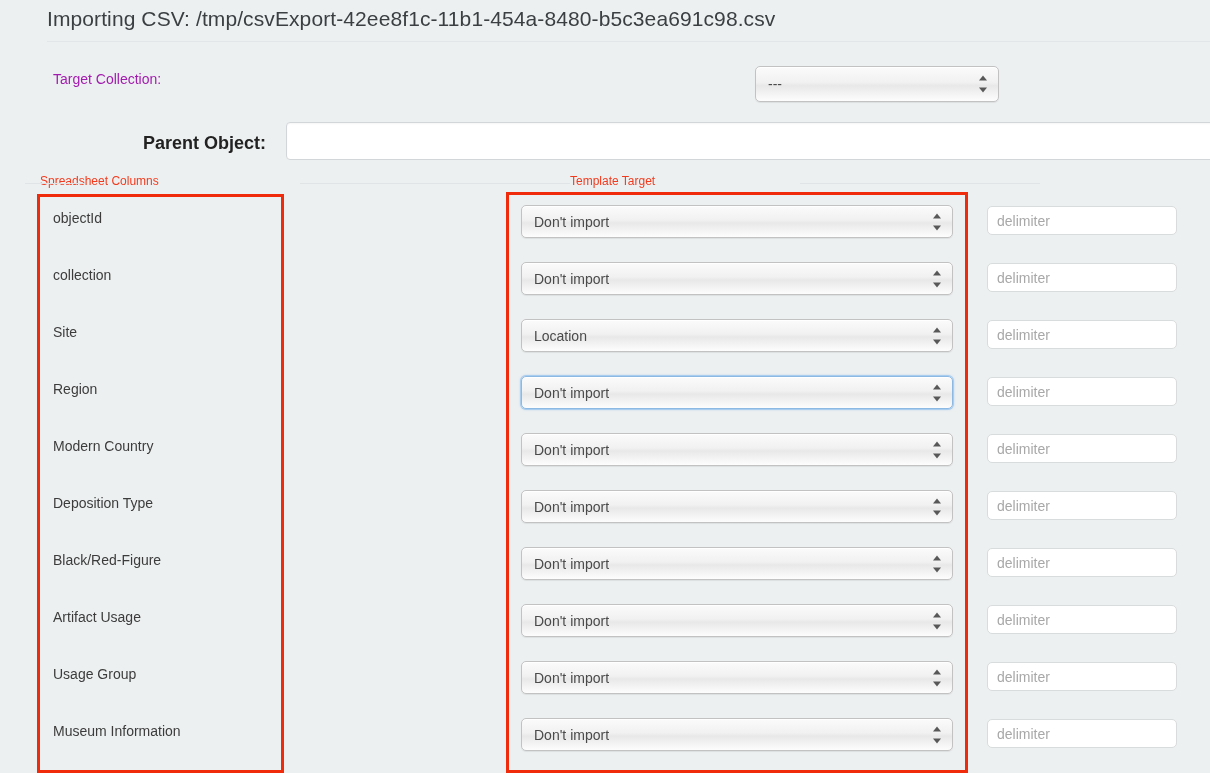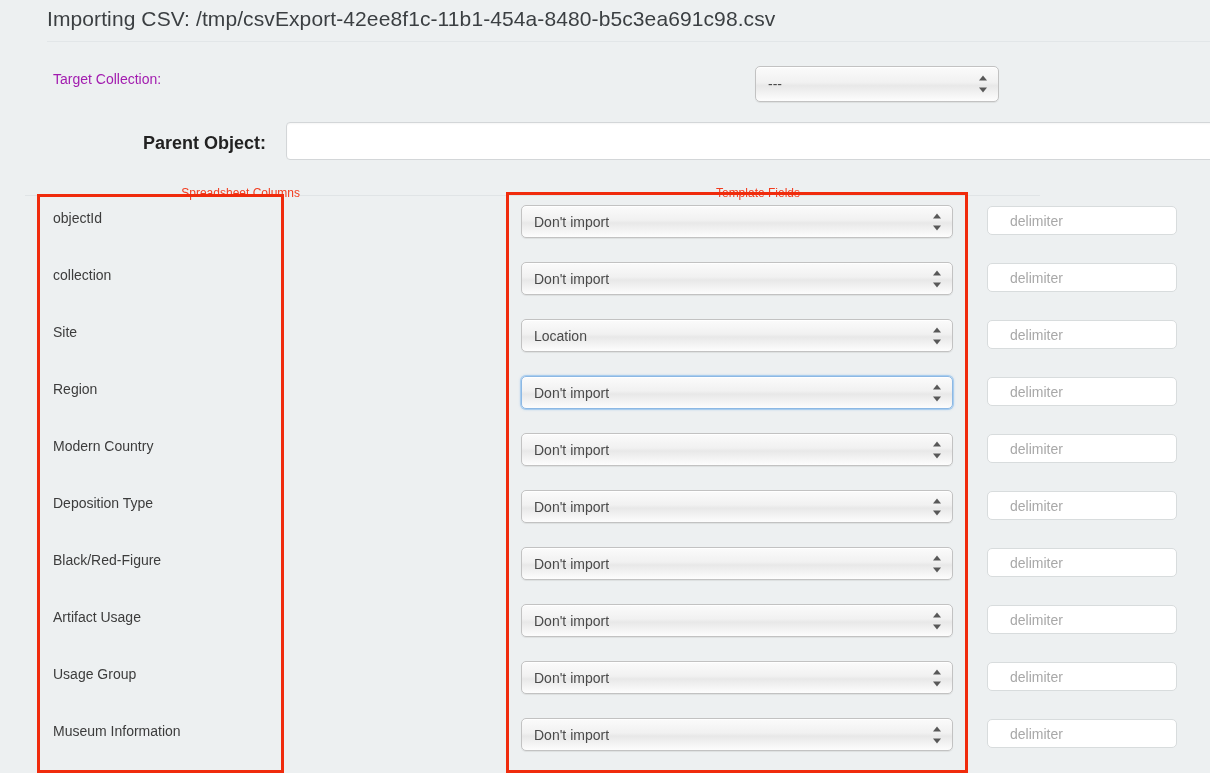--- a/index.html
+++ b/index.html
@@ -147,25 +147,25 @@
   
   .legend-band {
     position: absolute;
     left: 0;
     top: 174px;
     width: 1210px;
     height: 18px;
   }
   .legend {
     position: absolute;
-    top: 12px;
+    top: 0;
     font-size: 12px;
     color: #f23b1e;
     white-space: nowrap;
-    text-align: right;
+    text-align: left;
   }
   .legend .rule-l, .legend .rule-r {
     position: absolute;
     top: 9px;
     height: 1px;
     background: #e0e4e6;
   }
   #legend-spreadsheet-columns {
     left: 40px;
     width: 260px;
@@ -235,21 +235,21 @@
     top: 14px;
     width: 190px;
     height: 29px;
     box-sizing: border-box;
     background: #ffffff;
     border: 1px solid #d8dcdd;
     border-radius: 5px;
     font-family: "Liberation Sans", sans-serif;
     font-size: 14px;
     color: #333333;
-    padding: 0 22px;
+    padding: 0 9px;
     outline: none;
   }
   .delimiter-input::placeholder {
     color: #a8a8a8;
     opacity: 1;
   }
 </style>
 </head>
 <body>
 
@@ -275,21 +275,21 @@
 <input id="parent-object-input" type="text" value="" style="">
 
 <div class="legend-band">
   <div class="legend" id="legend-spreadsheet-columns">
     <span class="rule-l"></span>
     <span>Spreadsheet Columns</span>
     <span class="rule-r"></span>
   </div>
   <div class="legend" id="legend-template-fields">
     <span class="rule-l"></span>
-    <span>Template Fields</span>
+    <span>Template Target</span>
     <span class="rule-r"></span>
   </div>
 </div>
 
 <div class="mapping" id="mapping-grid">
     <div class="map-row">
       <div class="col-name">objectId</div>
       <div class="wk-select field-select">
         <span class="sel-text">Don't import</span>
         <span class="stepper">

